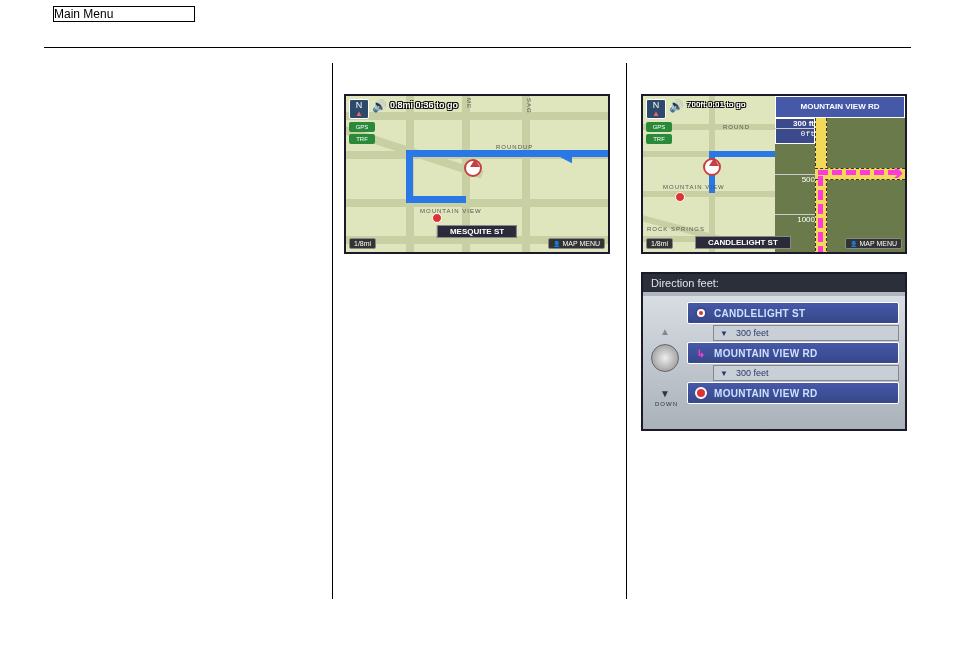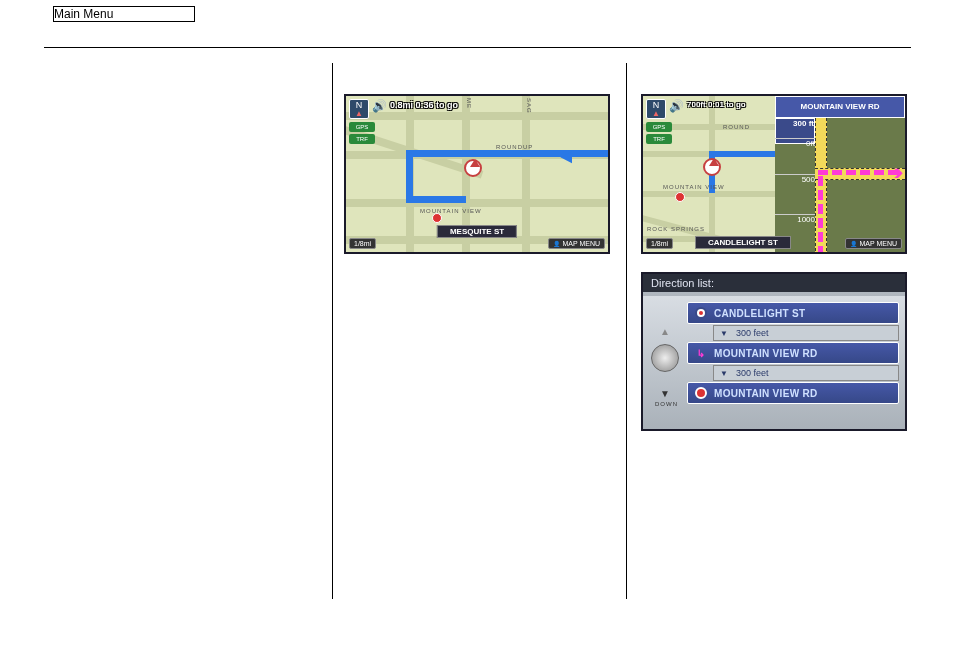--- a/index.html
+++ b/index.html
@@ -154,39 +154,39 @@
   </div>
   <div class="map2-right">
     <div class="next-street-bar">MOUNTAIN VIEW RD</div>
     <div class="turn-routeA"></div>
     <div class="turn-routeB"></div>
     <div class="pink-path-v"></div>
     <div class="pink-path-h"></div>
     <span class="pink-arrow">➔</span>
     <div class="dist-bar">
       <div class="seg active" style="top:0; height:26px;">300 ft</div>
-      <div class="seg" style="top:20px; height:30px;">0ft</div>
+      <div class="seg" style="top:10px; height:30px;font-family:Liberation Mono, monospace;">0ft</div>
       <div class="seg" style="top:56px; height:40px;">500</div>
       <div class="seg" style="top:96px; height:42px;">1000</div>
     </div>
   </div>
   <div class="compass">N</div>
   <div class="voice-icon">🔊</div>
   <div class="dist-togo">700ft 0:01 to go</div>
   <div class="status-badges">
     <span class="badge">GPS</span>
     <span class="badge">TRF</span>
   </div>
   <div class="scale-pill">1/8mi</div>
   <div class="street-pill">CANDLELIGHT ST</div>
   <div class="mapmenu-pill">MAP MENU</div>
 </div>
 
 <div class="dirlist">
-  <div class="dirlist-title">Direction list:</div>
+  <div class="dirlist-title">Direction feet:</div>
   <div class="dirlist-body">
     <span class="dl-arrow-up">▲</span>
     <div class="dl-knob"></div>
     <span class="dl-arrow-dn">▼</span>
     <span class="dl-dn-label">DOWN</span>
     <div class="dl-rows">
       <div class="dl-row">
         <span class="icn">
             <span class="icn-circle red"></span>
           </span>

